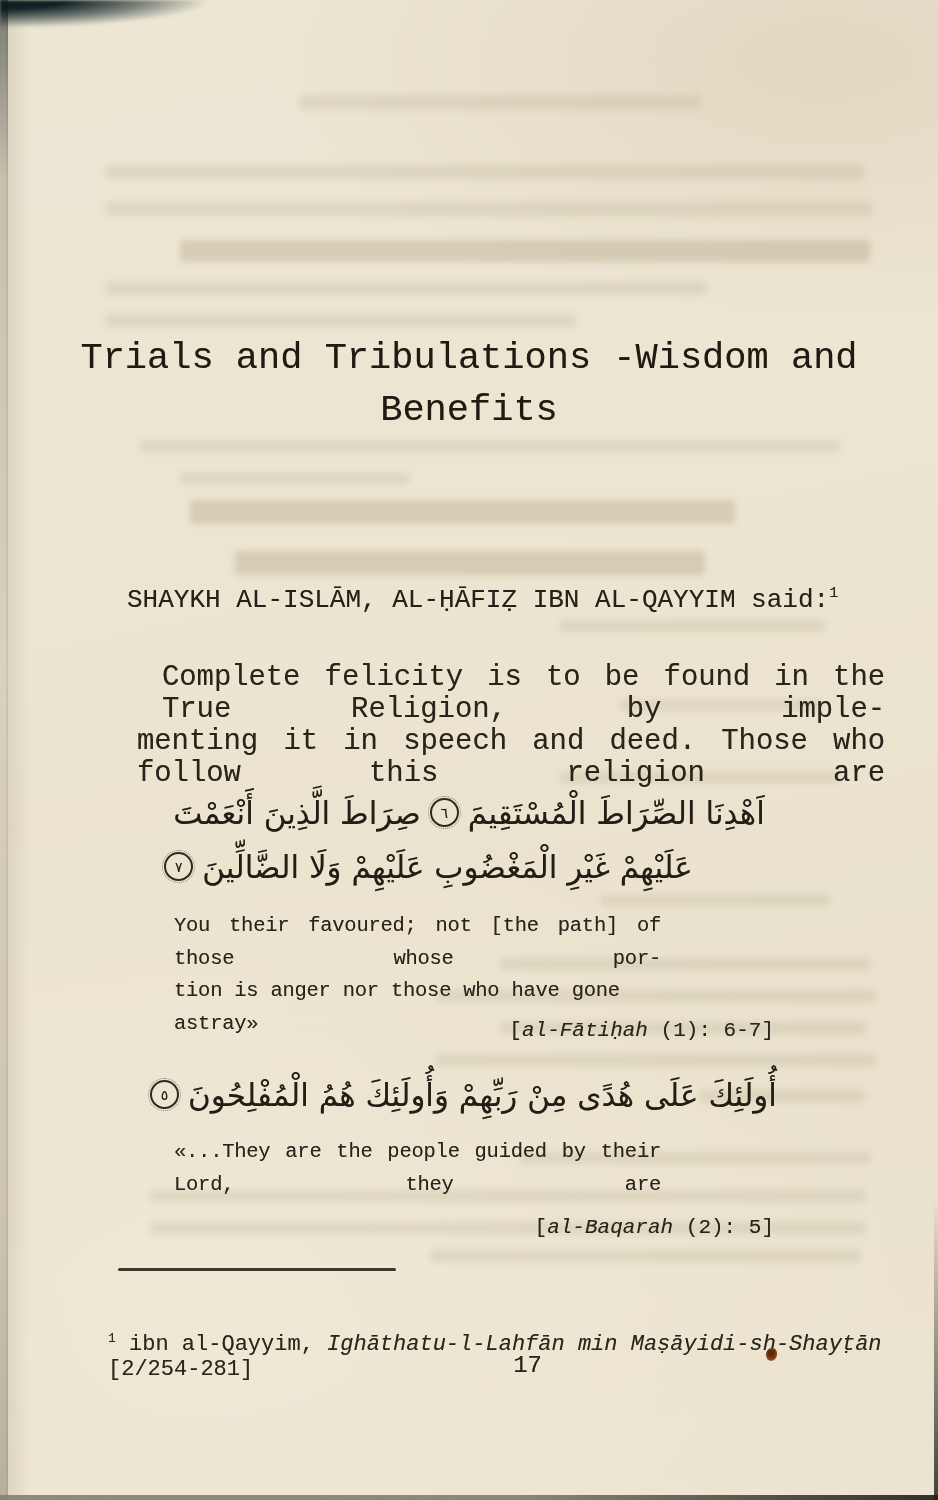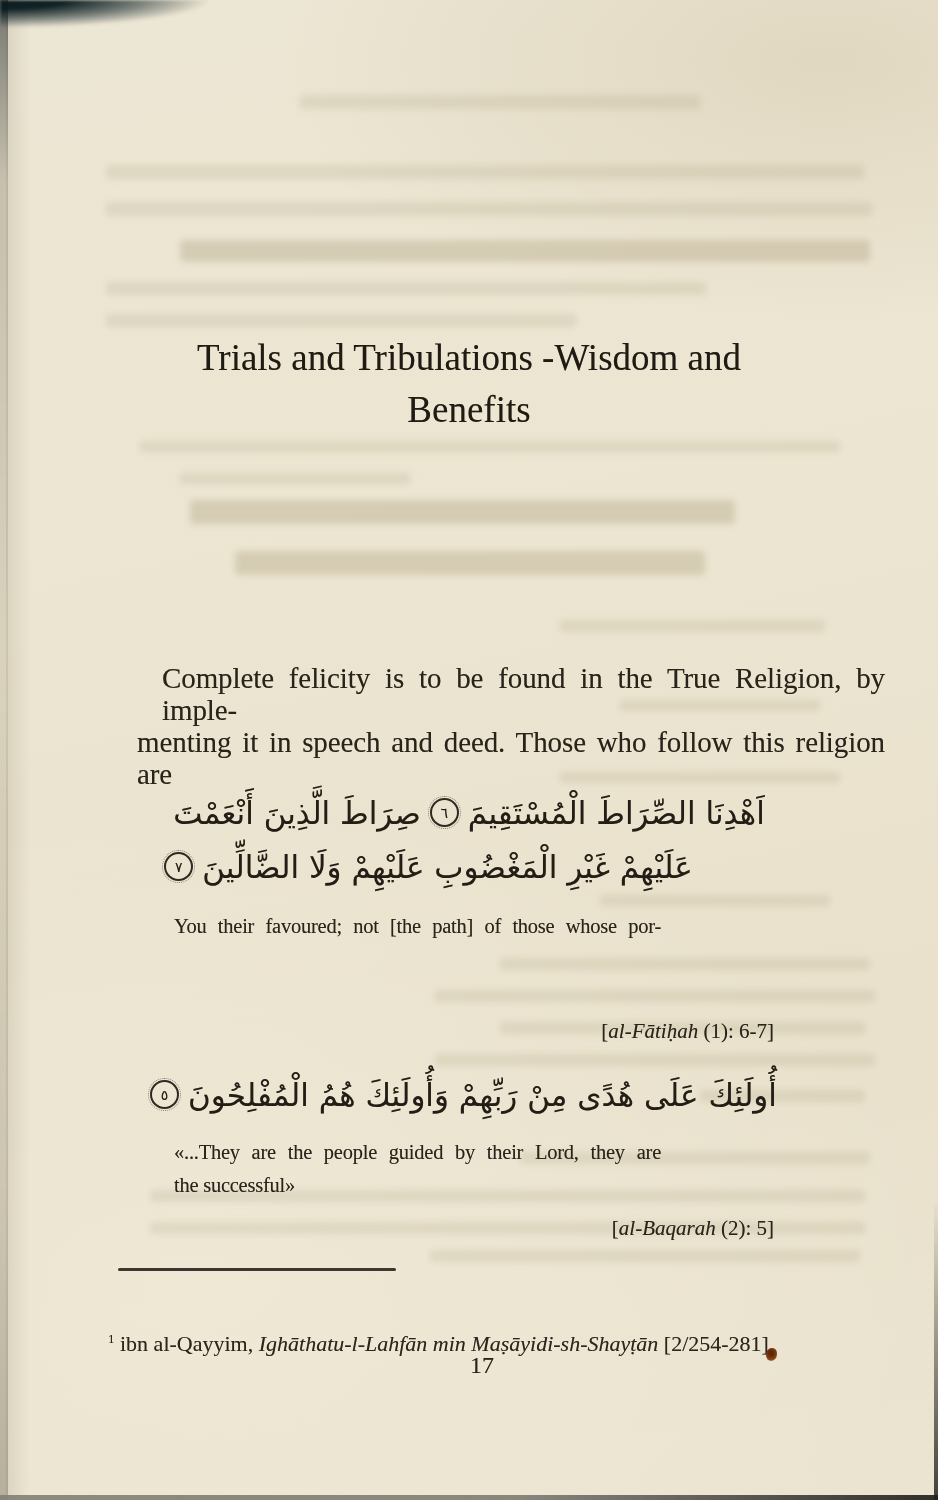--- a/index.html
+++ b/index.html
@@ -6,21 +6,21 @@
   #scan{
     position:relative;width:938px;height:1500px;overflow:hidden;
     background:
       radial-gradient(900px 420px at 88% 4%, rgba(186,168,130,0.22), rgba(186,168,130,0) 62%),
       radial-gradient(1100px 700px at 20% 85%, rgba(255,252,240,0.25), rgba(255,252,240,0) 70%),
       linear-gradient(168deg,#ece6d4 0%, #ece5d1 38%, #e9e1cc 72%, #ebe4d0 100%);
     font-family:"Liberation Serif","DejaVu Serif",serif;
     color:#29241b;
   }
   .abs{position:absolute;}
-  .txt{text-shadow:0 0 0.6px rgba(42,37,28,0.38);}
+  .txt{text-shadow:0 0 0.6px rgba(42,37,28,0.38);font-family:Liberation Mono, monospace;}
   
   .edge-wedge{left:0;top:0;width:310px;height:52px;
     background:radial-gradient(ellipse 300px 40px at 0% 0%, rgba(8,26,30,0.97) 22%, rgba(13,33,37,0.55) 46%, rgba(20,40,42,0) 70%);
     filter:blur(1.5px);}
   .edge-left{left:0;top:0;bottom:0;width:8px;
     background:linear-gradient(to bottom, rgba(40,46,46,0.6), rgba(112,106,90,0.3) 12%, rgba(152,142,116,0.22) 45%, rgba(132,122,100,0.3) 80%, rgba(100,95,80,0.4));
     filter:blur(0.6px);}
   .edge-left-shade{left:6px;top:0;bottom:0;width:24px;
     background:linear-gradient(to right, rgba(124,114,92,0.16), rgba(124,114,92,0));}
   .edge-bottom{left:0;right:0;bottom:0;height:5px;
@@ -50,21 +50,21 @@
   .quote{left:174px;width:487px;font-size:20.5px;line-height:32.5px;letter-spacing:-0.25px;}
   .q1{top:910px;}
   .q2{top:1136px;}
   .cite{left:174px;width:600px;text-align:right;font-size:21px;margin-top:13px;}
   .c1{top:1006px;}
   .c2{top:1203px;}
   .cite i{letter-spacing:0;}
   .fn-rule{left:118px;top:1268px;width:278px;height:3px;background:#3d382f;border-radius:2px;}
   .footnote{left:108px;top:1284px;width:790px;font-size:22px;color:#2b261d;margin-top:47px;}
   .footnote sup{font-size:13px;}
-  .pagenum{left:470px;top:1352px;width:72px;text-align:left;font-size:24px;}
+  .pagenum{left:470px;top:1352px;width:72px;text-align:right;font-size:24px;}
   .stain{left:766px;top:1348px;width:11px;height:13px;border-radius:55% 45% 60% 50%;
     background:radial-gradient(circle at 45% 40%, #5e2708 20%, #8a4617 65%, rgba(138,70,23,0.2) 100%);}
 </style>
 </head>
 <body>
 
 <div id="scan">
 
   <div class="ghost" style="top:95px;left:300px;width:400px;height:14px;"></div>
   <div class="ghost" style="top:165px;left:106px;width:758px;height:14px;"></div>
@@ -88,53 +88,56 @@
   <div class="ghost" style="top:1152px;left:520px;width:350px;height:12px;"></div>
   <div class="ghost" style="top:1190px;left:150px;width:715px;height:12px;"></div>
   <div class="ghost" style="top:1222px;left:150px;width:715px;height:12px;"></div>
   <div class="ghost" style="top:1250px;left:430px;width:430px;height:12px;"></div>
 
   <div class="abs title txt">
     <div>Trials and Tribulations -Wisdom and</div>
     <div>Benefits</div>
   </div>
 
+  <div class="abs heading txt">
+    <span>SHAYKH AL-ISLĀM, AL-ḤĀFIẒ IBN AL-QAYYIM said:</span><sup>1</sup>
+  </div>
 
   <div class="abs para txt">
     <div class="jl indent1">Complete felicity is to be found in the True Religion, by imple-</div>
     <div class="jl">menting it in speech and deed. Those who follow this religion are</div>
   </div>
 
   <div class="abs arabic ar1 txt" dir="rtl">
     <span>اَهْدِنَا الصِّرَاطَ الْمُسْتَقِيمَ</span><span class="ayah">
         <span>٦</span>
       </span><span>صِرَاطَ الَّذِينَ أَنْعَمْتَ</span>
   </div>
   <div class="abs arabic ar2 txt" dir="rtl">
     <span>عَلَيْهِمْ غَيْرِ الْمَغْضُوبِ عَلَيْهِمْ وَلَا الضَّالِّينَ</span><span class="ayah">
         <span>٧</span>
       </span>
   </div>
 
   <div class="abs quote q1 txt">
     <div class="jl">You their favoured; not [the path] of those whose por-</div>
+    <div>tion is anger nor those who have gone astray»</div>
   </div>
   <div class="abs cite c1 txt">
     <span>[</span><i>al-Fātiḥah</i><span> (1): 6-7]</span>
   </div>
 
   <div class="abs arabic ar3 txt" dir="rtl">
     <span>أُولَئِكَ عَلَى هُدًى مِنْ رَبِّهِمْ وَأُولَئِكَ هُمُ الْمُفْلِحُونَ</span><span class="ayah">
         <span>٥</span>
       </span>
   </div>
 
   <div class="abs quote q2 txt">
     <div class="jl">«...They are the people guided by their Lord, they are</div>
-    <div>the successful»</div>
   </div>
   <div class="abs cite c2 txt">
     <span>[</span><i>al-Baqarah</i><span> (2): 5]</span>
   </div>
 
   <div class="abs fn-rule"></div>
   <div class="abs footnote txt">
     <sup>1</sup><span> ibn al-Qayyim, </span><i>Ighāthatu-l-Lahfān min Maṣāyidi-sh-Shayṭān</i><span> [2/254-281]</span>
   </div>
 

